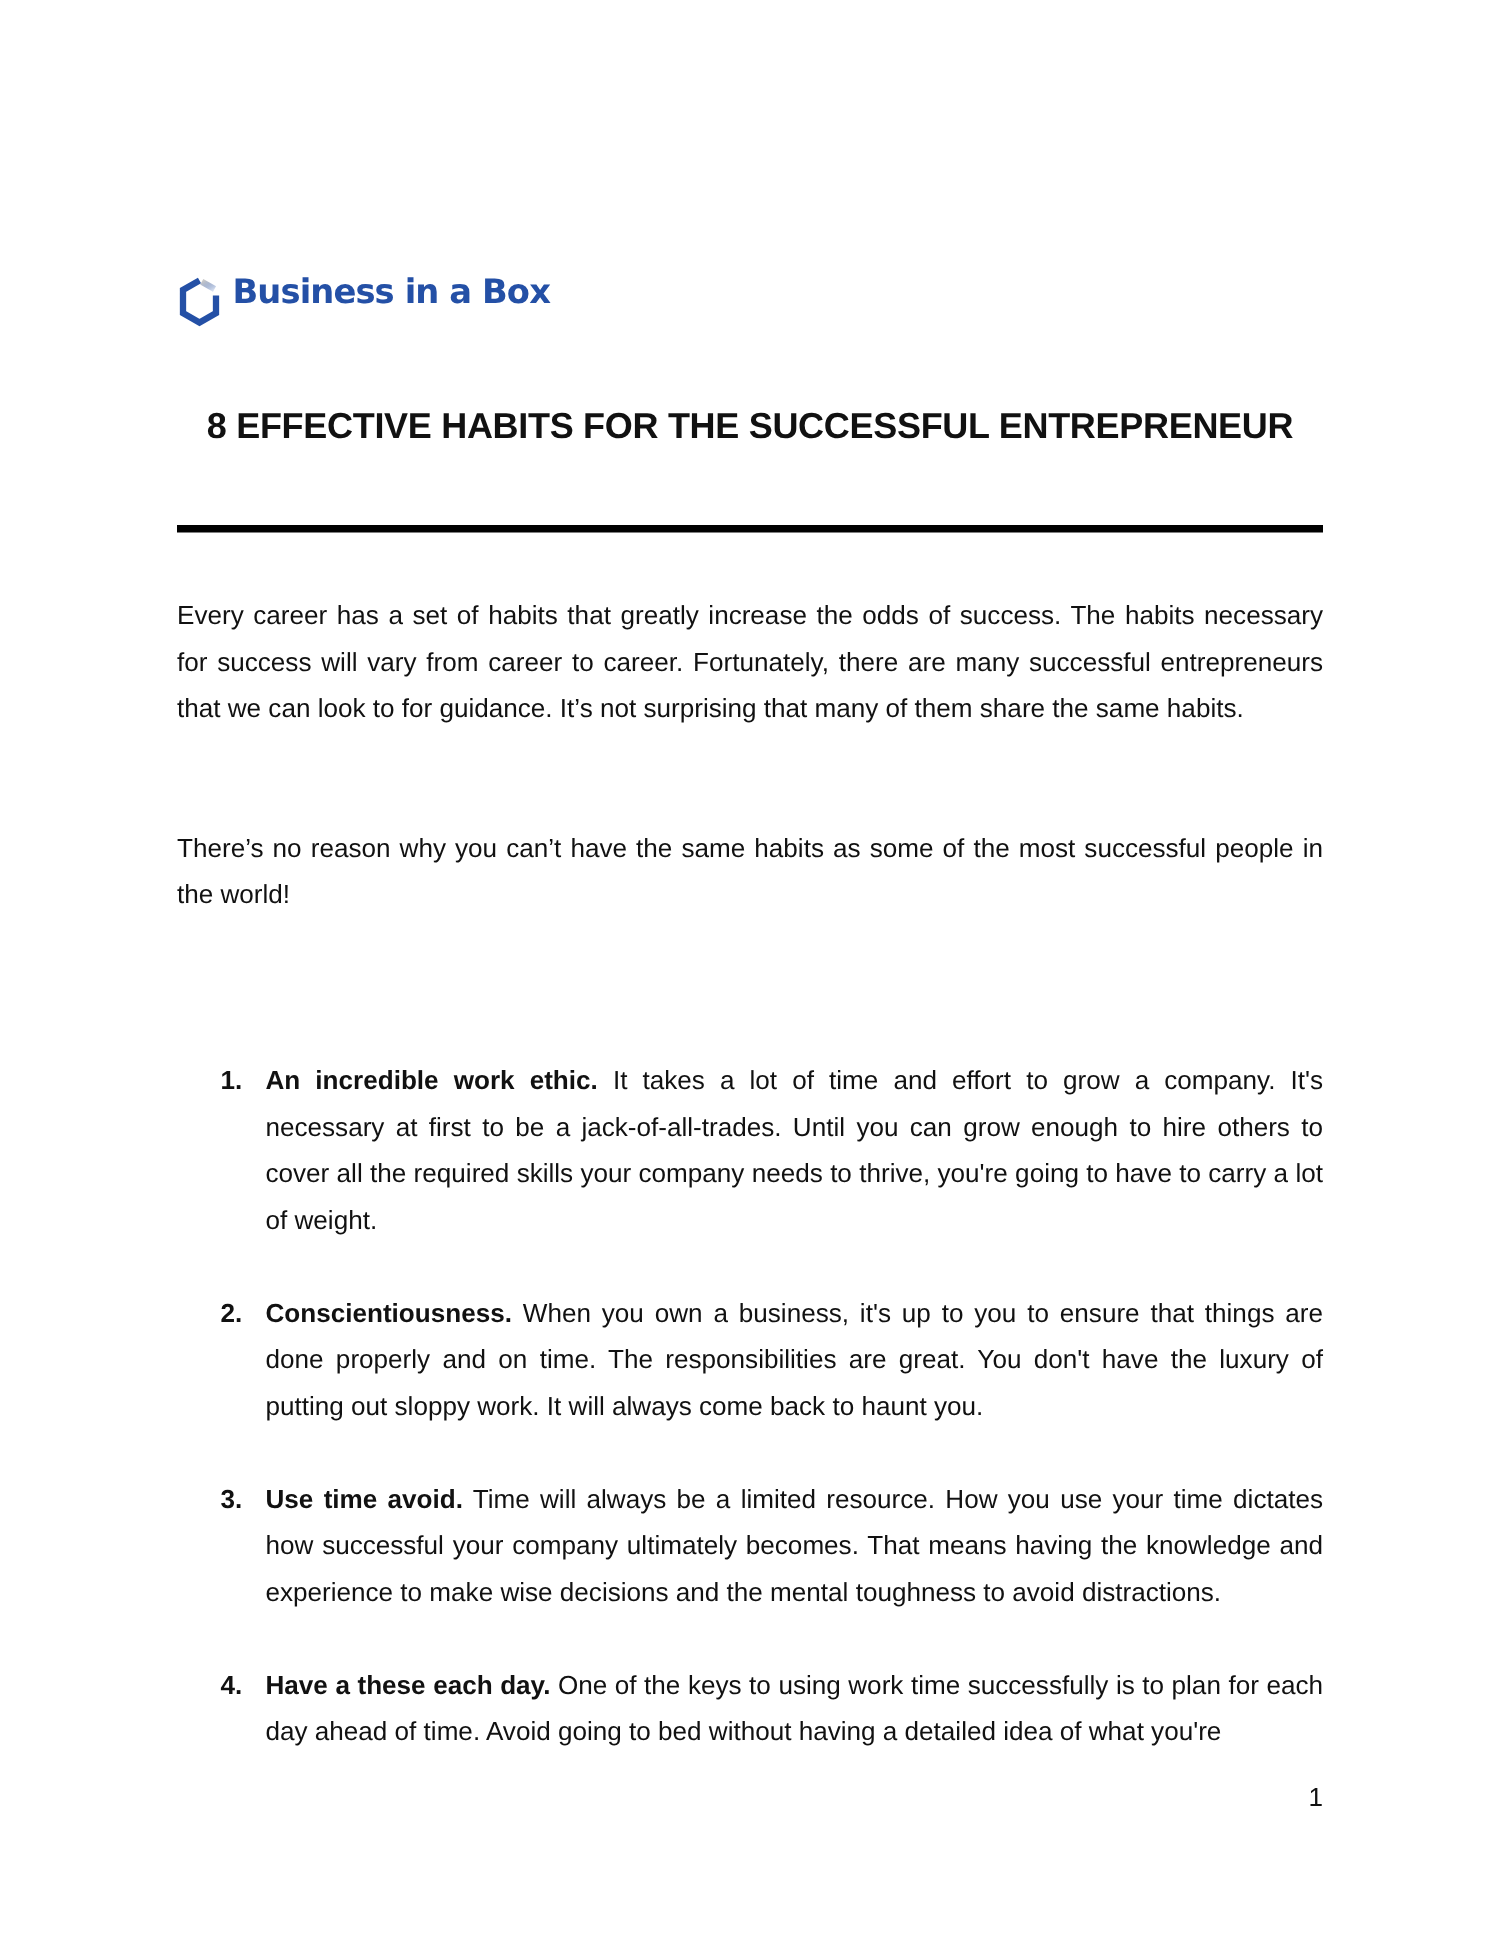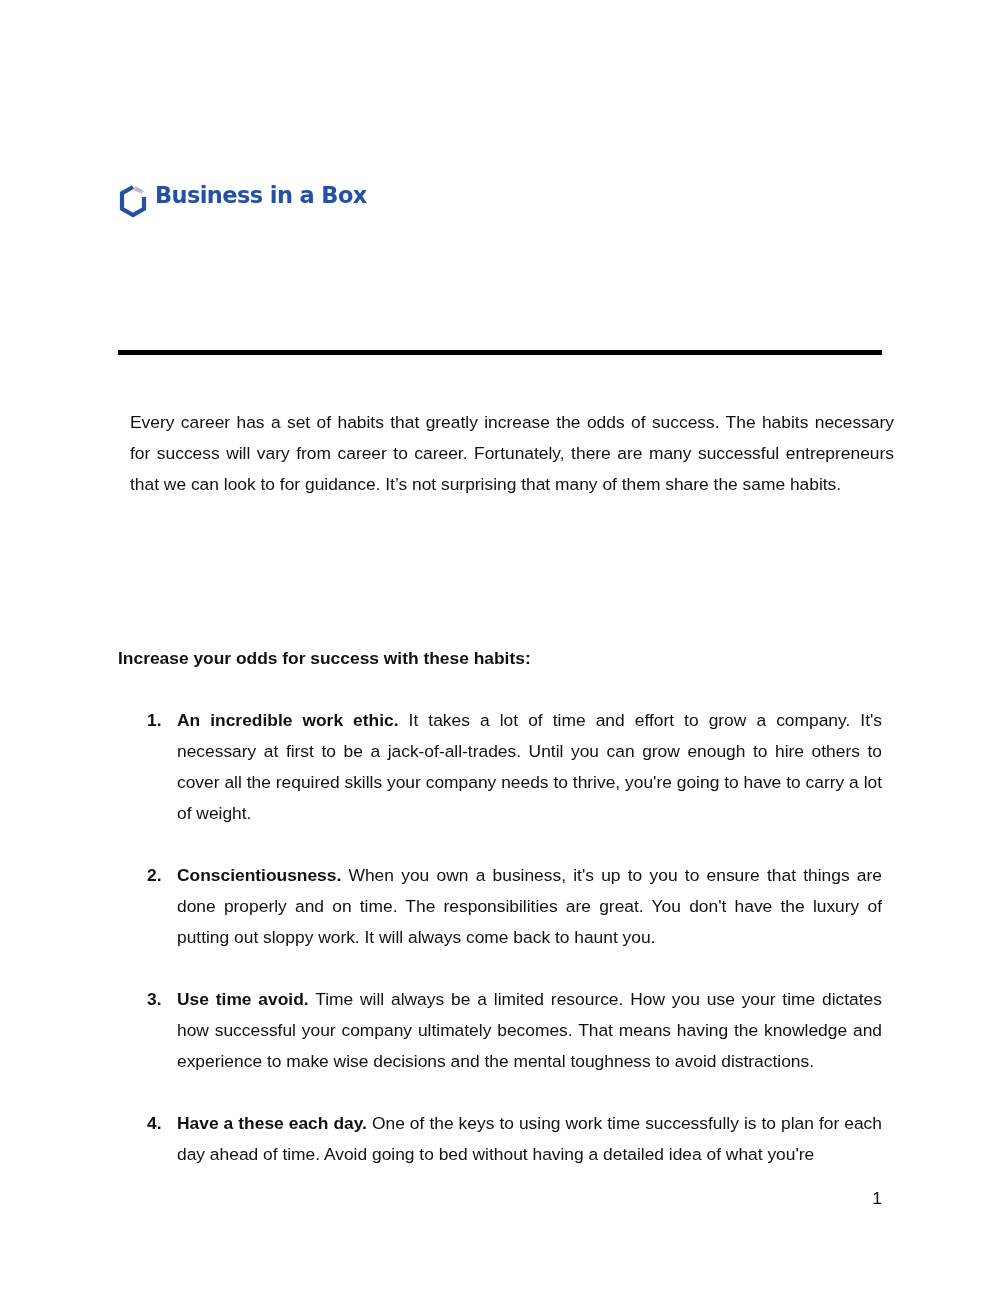--- a/index.html
+++ b/index.html
@@ -66,21 +66,21 @@
       height: 5px;
       background: #000;
     }
     .body-text {
       position: absolute;
       left: 118px;
       width: 764px;
       font-size: 17.4px;
       line-height: 31px;
       text-align: justify;
-      margin: 12px;
+      margin: 0;
     }
     .p1 { top: 395px; }
     .p2 { top: 550px; }
     .lead {
       position: absolute;
       left: 118px;
       top: 643px;
       font-size: 17.4px;
       font-weight: bold;
       line-height: 31px;
@@ -136,27 +136,28 @@
             <stop offset="1" stop-color="#2450a6" stop-opacity="0.2"></stop>
           </linearGradient>
         </defs>
         <path d="M15 3 L4 9.3 L4 24.7 L15 31 L26 24.7 L26 13" fill="none" stroke="#2450a6" stroke-width="4.2" stroke-linejoin="miter"></path>
         <path d="M16.5 3.8 L25 8.7" fill="none" stroke="url(#gapgrad)" stroke-width="4.2"></path>
       </svg>
     </span>
     <span class="logo-text">Business in a Box</span>
   </div>
 
+  <h1 class="title">8 EFFECTIVE HABITS FOR THE SUCCESSFUL ENTREPRENEUR</h1>
 
   <div class="rule"></div>
 
   <p class="body-text p1">Every career has a set of habits that greatly increase the odds of success. The habits necessary for success will vary from career to career. Fortunately, there are many successful entrepreneurs that we can look to for guidance. It’s not surprising that many of them share the same habits.</p>
 
+  <p class="body-text p2">There’s no reason why you can’t have the same habits as some of the most successful people in the world!</p>
 
-  <p class="lead">Increase your odds for success with these habits:</p>
 
   <ol class="habit-list">
     <li class="habit">
       <span class="habit-num">1.</span>
       <span class="habit-title">An incredible work ethic.</span><span> It takes a lot of time and effort to grow a company. It's necessary at first to be a jack-of-all-trades. Until you can grow enough to hire others to cover all the required skills your company needs to thrive, you're going to have to carry a lot of weight.</span>
     </li>
     <li class="habit">
       <span class="habit-num">2.</span>
       <span class="habit-title">Conscientiousness.</span><span> When you own a business, it's up to you to ensure that things are done properly and on time. The responsibilities are great. You don't have the luxury of putting out sloppy work. It will always come back to haunt you.</span>
     </li>

